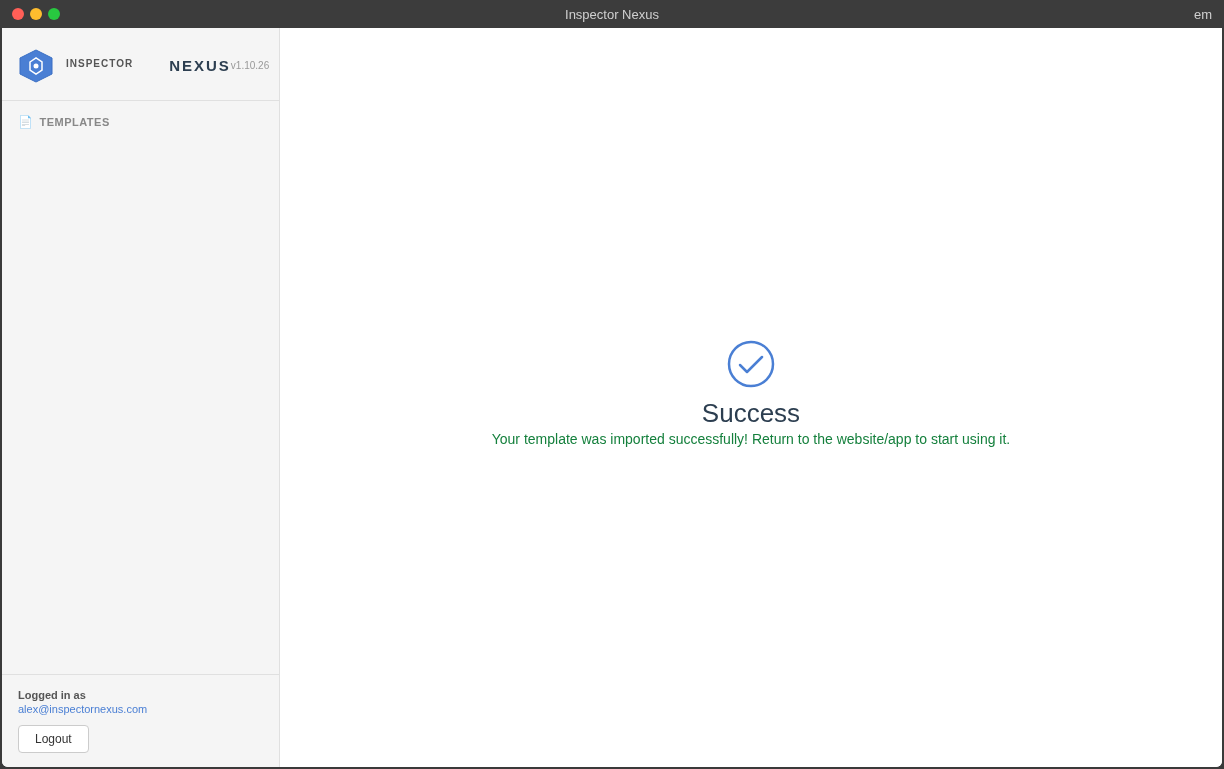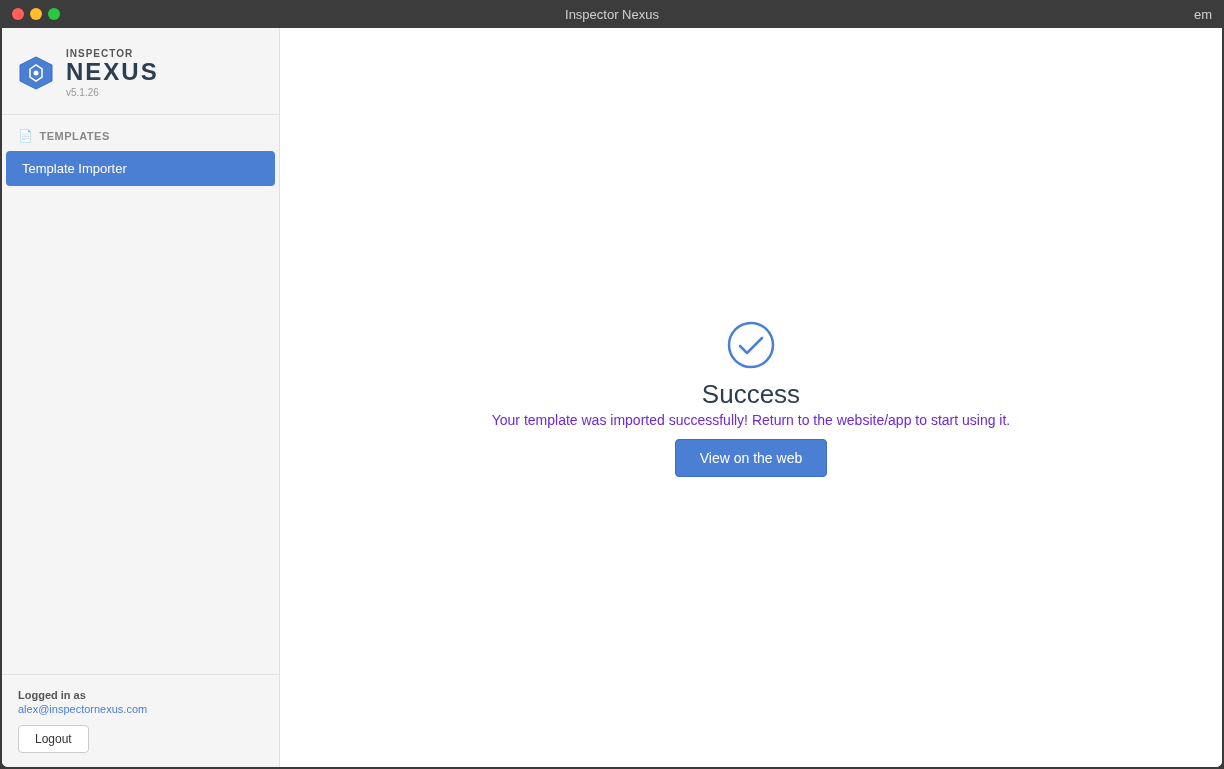--- a/index.html
+++ b/index.html
@@ -85,36 +85,37 @@
     }
 
     .app-logo {
       width: 36px;
       height: 36px;
       flex-shrink: 0;
     }
 
     .app-title-block {
       display: flex;
-      flex-direction: column;
+      flex-direction: row;
     }
 
     .app-title-inspector {
       font-size: 10px;
       font-weight: 600;
       color: #555;
       letter-spacing: 1px;
     }
 
     .app-title-nexus {
-      font-size: 24px;
+      font-size: 15px;
       font-weight: 700;
       color: #2c3e50;
       letter-spacing: 2px;
       line-height: 1.1;
+      margin-left: 36px;
     }
 
     .app-version {
       font-size: 10px;
       color: #999;
       margin-top: 2px;
     }
 
     .sidebar-section-label {
       display: flex;
@@ -206,21 +207,21 @@
     }
 
     .success-title {
       font-size: 26px;
       font-weight: 400;
       color: #2c3e50;
     }
 
     .success-message {
       font-size: 14px;
-      color: #6d28d9;
+      color: #15803d;
       max-width: 560px;
       line-height: 1.5;
     }
 
     .success-actions {
       display: flex;
       gap: 12px;
       margin-top: 8px;
     }
 
@@ -265,31 +266,28 @@
     <div class="sidebar-header">
 
       <svg class="app-logo" viewBox="0 0 36 36" xmlns="http://www.w3.org/2000/svg">
         <polygon points="18,2 34,10 34,26 18,34 2,26 2,10" fill="#4a7fd4" stroke="#3a6fc4" stroke-width="1"></polygon>
         <path d="M12 14 L18 10 L24 14 L24 22 L18 26 L12 22 Z" fill="none" stroke="#fff" stroke-width="1.5"></path>
         <circle cx="18" cy="18" r="2.5" fill="#fff"></circle>
       </svg>
       <div class="app-title-block">
         <span class="app-title-inspector">INSPECTOR</span>
         <span class="app-title-nexus">NEXUS</span>
-        <span class="app-version">v5.1.26</span>
+        <span class="app-version">v1.10.26</span>
       </div>
     </div>
 
     <div class="sidebar-nav">
       <div class="sidebar-section-label">
         <span class="sidebar-section-icon">📄</span>
         <span>TEMPLATES</span>
-      </div>
-      <div class="sidebar-item active">
-        <span>Template Importer</span>
       </div>
     </div>
 
     <div class="sidebar-footer">
       <div class="logged-in-label">Logged in as</div>
       <div class="logged-in-email">alex@inspectornexus.com</div>
       <button class="logout-button">Logout</button>
     </div>
   </div>
 
@@ -300,18 +298,17 @@
         <svg class="success-icon-svg" viewBox="0 0 52 52" xmlns="http://www.w3.org/2000/svg">
           <circle cx="26" cy="26" r="22" fill="none" stroke="#4a7fd4" stroke-width="2.5"></circle>
           <polyline points="15,27 22,34 37,19" fill="none" stroke="#4a7fd4" stroke-width="2.5" stroke-linecap="round" stroke-linejoin="round"></polyline>
         </svg>
       </div>
 
       <h1 class="success-title">Success</h1>
       <p class="success-message">Your template was imported successfully! Return to the website/app to start using it.</p>
 
       <div class="success-actions">
-        <button class="btn-primary">View on the web</button>
       </div>
     </div>
   </div>
 
 </div>
 
 </body></html>

